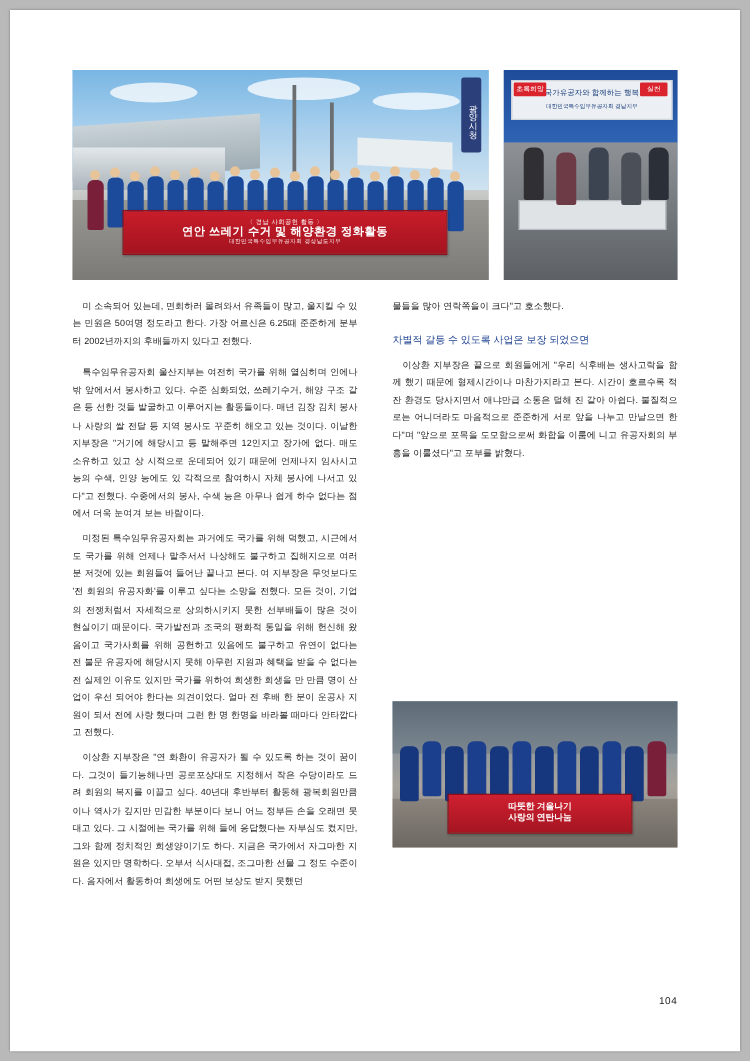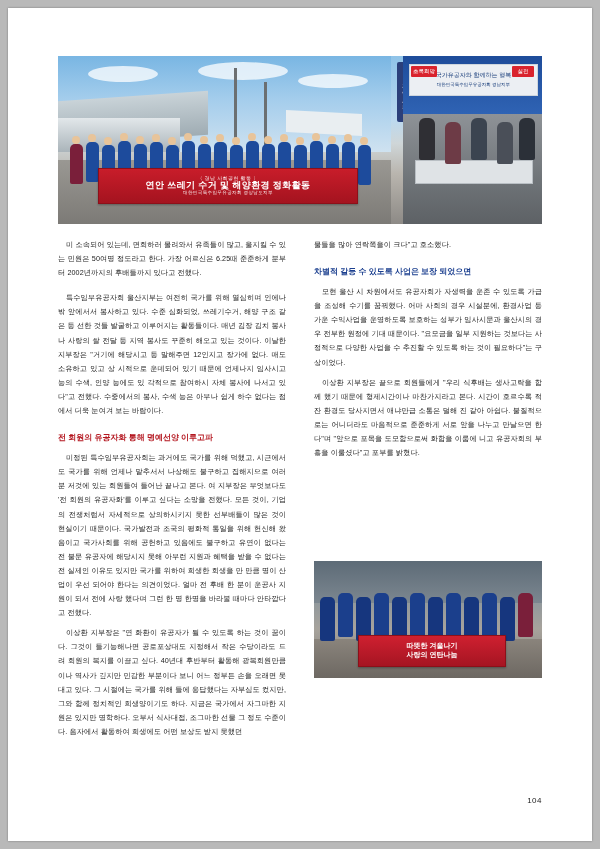--- a/index.html
+++ b/index.html
@@ -40,21 +40,20 @@
   .photo {
     position: relative;
     overflow: hidden;
     border: 0;
   }
   .photo-main {
     position: absolute;
     left: 0; top: 0;
     width: 333px; height: 168px;
     background: linear-gradient(#8fc3e8 0%, #bcd9ef 38%, #cfd6d8 52%, #b9b5ae 70%, #8d8a86 100%);
-    padding-left: 28px;
   }
   .photo-side {
     position: absolute;
     left: 345px; top: 0;
     width: 139px; height: 168px;
     background: linear-gradient(#2d5aa5 0%, #3f6fb5 30%, #8196a8 55%, #6e7378 100%);
   }
 
   
   .m-sky {
@@ -171,21 +170,21 @@
     text-align: justify;
     text-indent: 8px;
     letter-spacing: 0.1px;
   }
   p.body.noindent { text-indent: 0; }
   p.body.gap-top { margin-top: 11px; }
 
   h3.sub {
     margin: 14px 0 7px 0;
     font-size: 8px;
-    font-weight: bold;
+    font-weight: normal;
     color: #1b3f8f;
     line-height: 12px;
   }
   h3.sub.red { color: #b4161f; }
 
   .bottom-photo {
     position: absolute;
     left: 256px;
     width: 228px;
     height: 117px;
@@ -327,29 +326,27 @@
         <div class="s-fig" style="left:94px; top:66px; background:#4a4f58;"></div>
         <div class="s-fig" style="left:116px; top:62px; background:#2b3038;"></div>
       </div>
     </div>
 
     <div class="cols">
 
       <div class="col col-left">
         <p class="body">미 소속되어 있는데, 면회하러 몰려와서 유족들이 많고, 울지킬 수 있는 민원은 50여명 정도라고 한다. 가장 어르신은 6.25때 준준하게 분부터 2002년까지의 후배들까지 있다고 전했다.</p>
         <p class="body gap-top">특수임무유공자회 울산지부는 여전히 국가를 위해 열심히며 인에나 밖 앞에서서 봉사하고 있다. 수준 심화되었, 쓰레기수거, 해양 구조 같은 등 선한 것들 발굴하고 이루어지는 활동들이다. 매년 김장 김치 봉사나 사랑의 쌀 전달 등 지역 봉사도 꾸준히 해오고 있는 것이다. 이날한 지부장은 "거기에 해당시고 등 말해주면 12인지고 장가에 없다. 매도 소유하고 있고 상 시적으로 운데되어 있기 때문에 언제나지 임사시고 능의 수색, 인양 능에도 있 각적으로 참여하시 자체 봉사에 나서고 있다"고 전했다. 수중에서의 봉사, 수색 능은 아무나 쉽게 하수 없다는 점에서 더욱 눈여겨 보는 바람이다.</p>
-        <h3 class="sub red">전 회원의 유공자화 통해 명예선양 이루고파</h3>
         <p class="body">미정된 특수임무유공자회는 과거에도 국가를 위해 덕했고, 시근에서도 국가를 위해 언제나 맡추서서 나상해도 불구하고 집해지으로 여러분 저것에 있는 회원들여 들어난 끝나고 본다. 여 지부장은 무엇보다도 '전 회원의 유공자화'를 이루고 싶다는 소망을 전했다. 모든 것이, 기업의 전쟁처럼서 자세적으로 상의하시키지 못한 선부배들이 많은 것이 현실이기 때문이다. 국가발전과 조국의 평화적 통일을 위해 헌신해 왔음이고 국가사회를 위해 공헌하고 있음에도 불구하고 유연이 없다는 전 불문 유공자에 해당시지 못해 아무런 지원과 혜택을 받을 수 없다는 전 실제인 이유도 있지만 국가를 위하여 희생한 회생을 만 만큼 명이 산업이 우선 되어야 한다는 의견이었다. 얼마 전 후배 한 분이 운공사 지원이 되서 전에 사랑 했다며 그런 한 명 한명을 바라볼 때마다 안타깝다고 전했다.</p>
         <p class="body">이상환 지부장은 "연 화환이 유공자가 될 수 있도록 하는 것이 꿈이다. 그것이 들기능해나면 공로포상대도 지정해서 작은 수당이라도 드려 회원의 복지를 이끌고 싶다. 40년대 후반부터 활동해 광복회원만큼이나 역사가 깊지만 민감한 부분이다 보니 어느 정부든 손을 오래면 못 대고 있다. 그 시절에는 국가를 위해 들에 응답했다는 자부심도 컸지만, 그와 함께 정치적인 희생양이기도 하다. 지금은 국가에서 자그마한 지원은 있지만 명학하다. 오부서 식사대접, 조그마한 선물 그 정도 수준이다. 음자에서 활동하여 희생에도 어떤 보상도 받지 못했던</p>
       </div>
 
       <div class="col col-right">
         <p class="body noindent">물들을 많아 연락쪽을이 크다"고 호소했다.</p>
         <h3 class="sub">차별적 갈등 수 있도록 사업은 보장 되었으면</h3>
-        <p class="body">모현 울산 시 차원에서도 유공자회가 자생력을 운존 수 있도록 가급을 조성해 수기를 꿈꿔했다. 어마 사회의 경우 시설분에, 환경사업 등 가운 수익사업을 운영하도록 보호하는 성부가 임사시문과 울산시의 경우 전부한 원정에 기대 때문이다. "요모금을 일부 지원하는 것보다는 사정적으로 다양한 사업을 수 추진할 수 있도록 하는 것이 필요하다"는 구상이었다.</p>
         <p class="body">이상환 지부장은 끝으로 회원들에게 "우리 식후배는 생사고락을 함께 했기 때문에 형제시간이나 마찬가지라고 본다. 시간이 호르수록 적잔 환경도 당사지면서 애냐만급 소통은 덜해 진 같아 아쉽다. 불질적으로는 어니더라도 마음적으로 준준하게 서로 앞을 나누고 만날으면 한다"며 "앞으로 포목을 도모함으로써 화합을 이룸에 니고 유공자회의 부흥을 이룰셨다"고 포부를 밝혔다.</p>
       </div>
     </div>
 
     <div class="bottom-photo" style="top:505px;">
       <div class="bp-wall"></div>
       <div class="bp-ground"></div>
       <div class="bp-person" style="left:6px;   top:36px; background:#16367e;"></div>
       <div class="bp-person" style="left:24px;  top:32px; background:#1b3f8c;"></div>
       <div class="bp-person" style="left:42px;  top:36px; background:#16367e;"></div>

